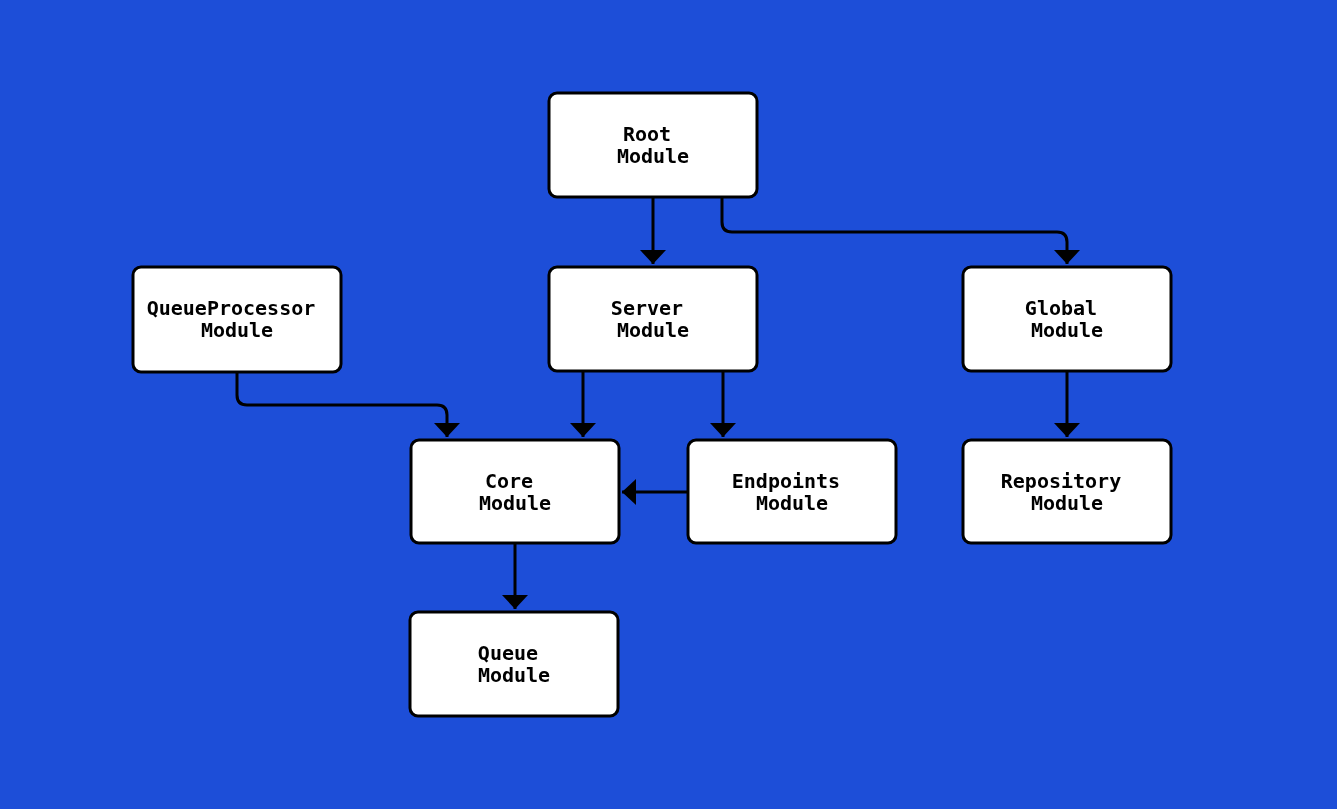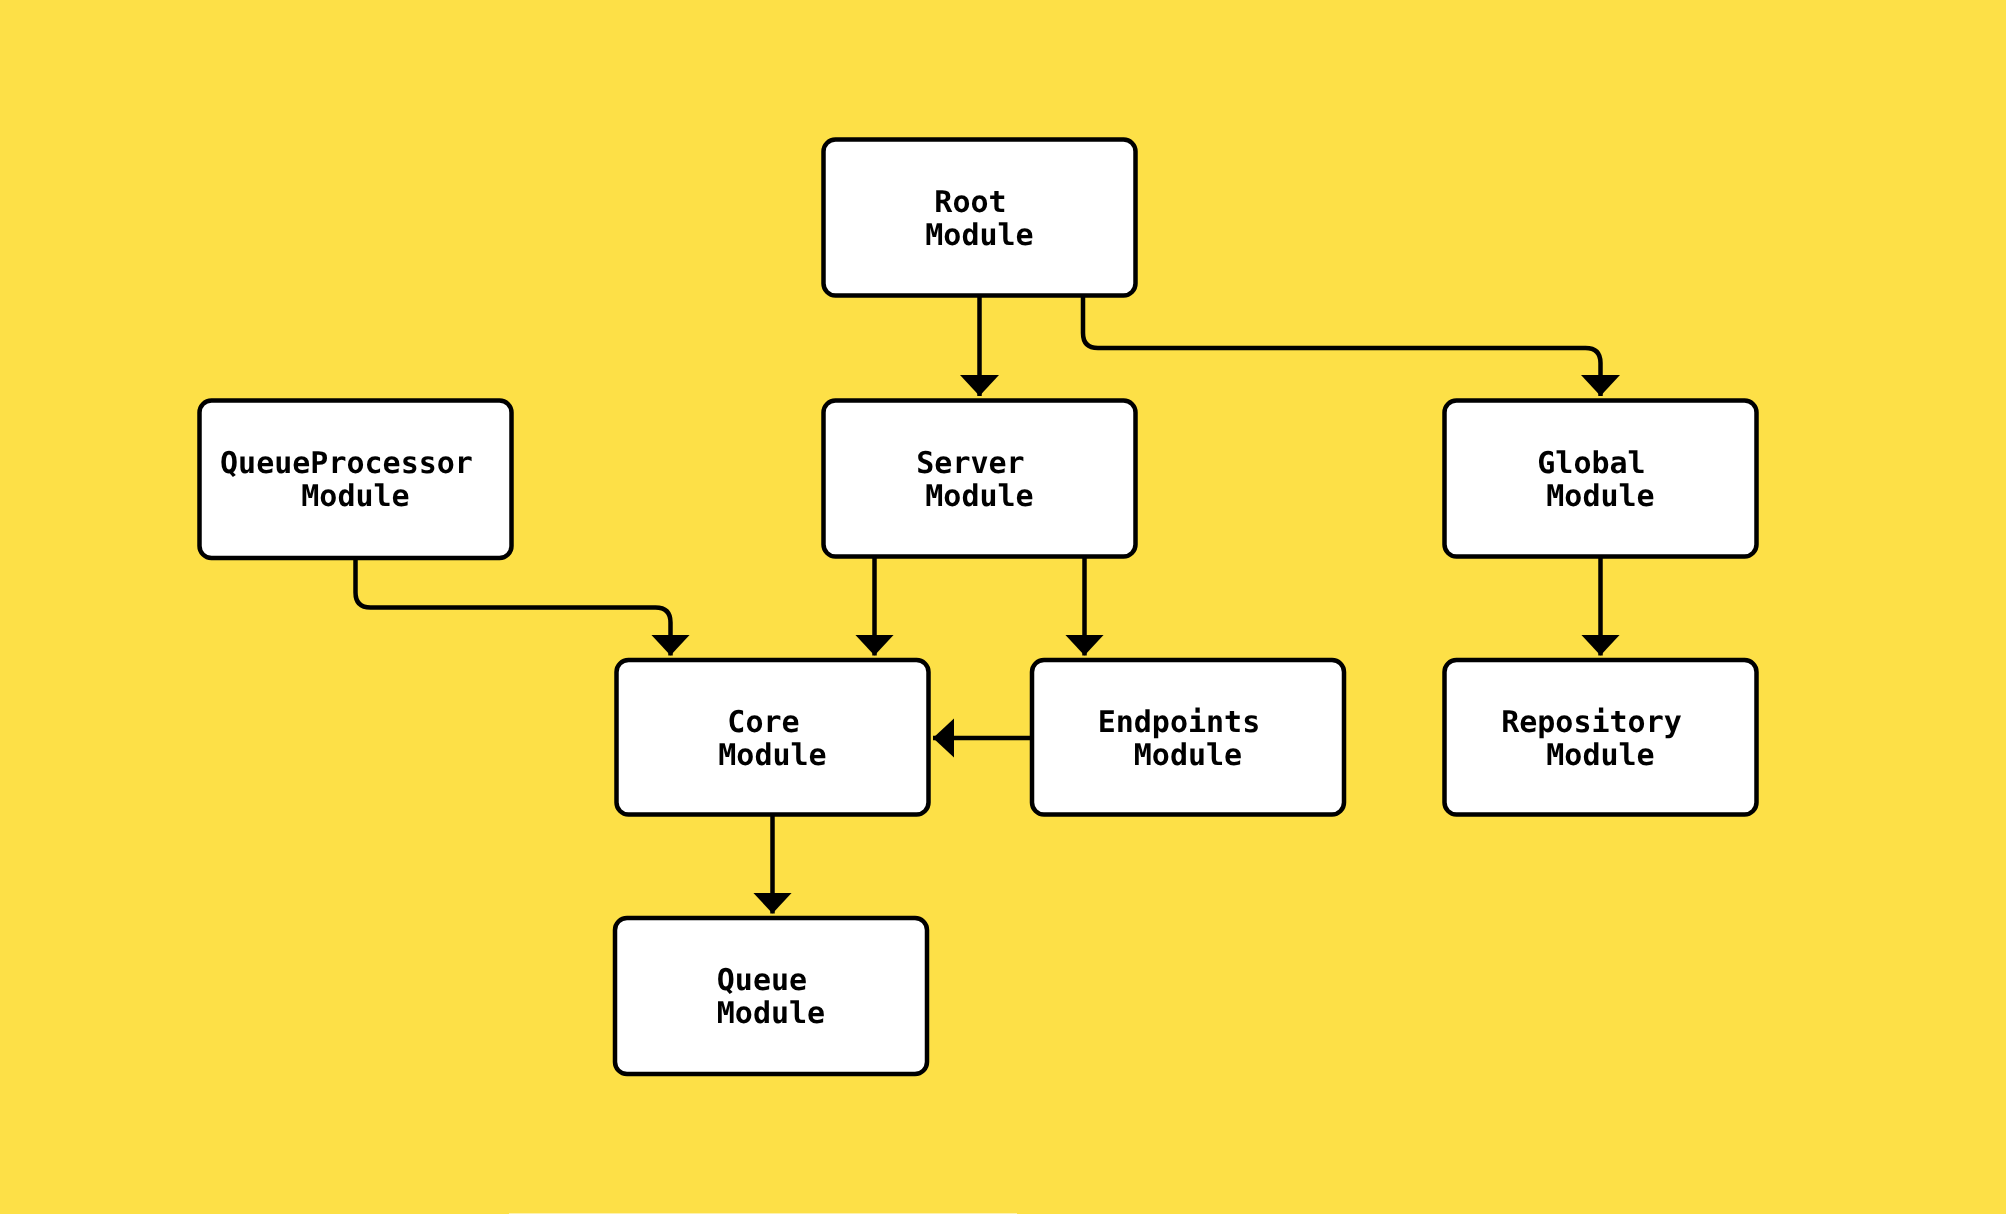--- a/index.html
+++ b/index.html
@@ -1,20 +1,20 @@
 <!DOCTYPE html>
 <html><head>
 <meta charset="utf-8">
 <style>
   html, body { margin: 0; padding: 0; background: #ffffff; }
   .canvas {
     position: relative;
     width: 1337px;
     height: 809px;
-    background: #fde047;
+    background: #1d4ed8;
     overflow: hidden;
   }
   svg { display: block; }
   .node-box {
     fill: #ffffff;
     stroke: #000000;
     stroke-width: 3;
   }
   .edge {
     fill: none;

